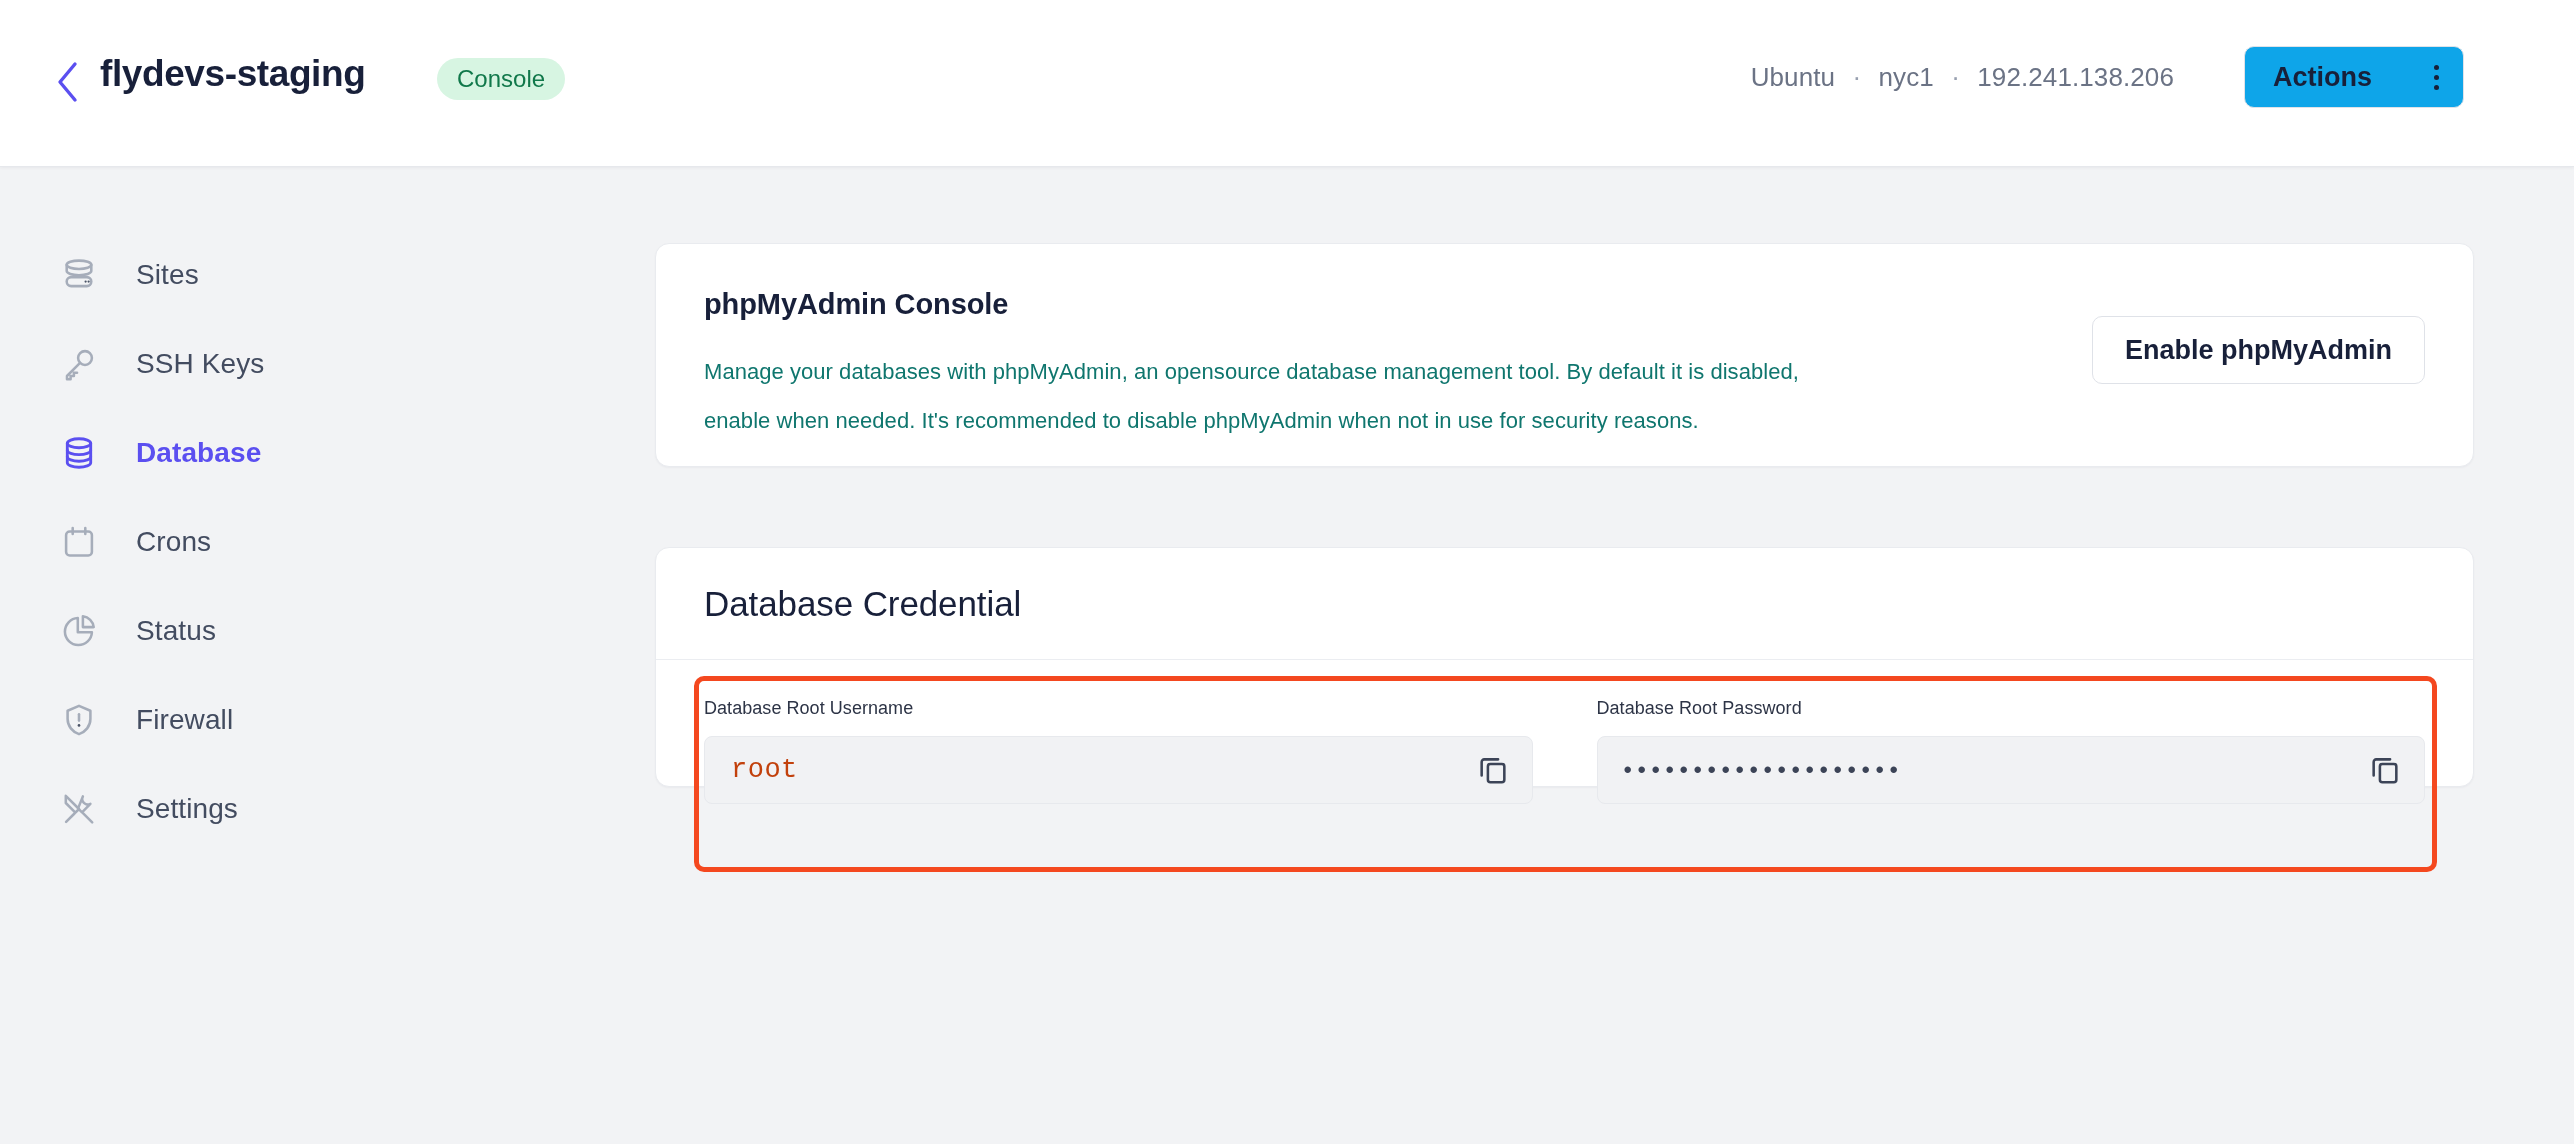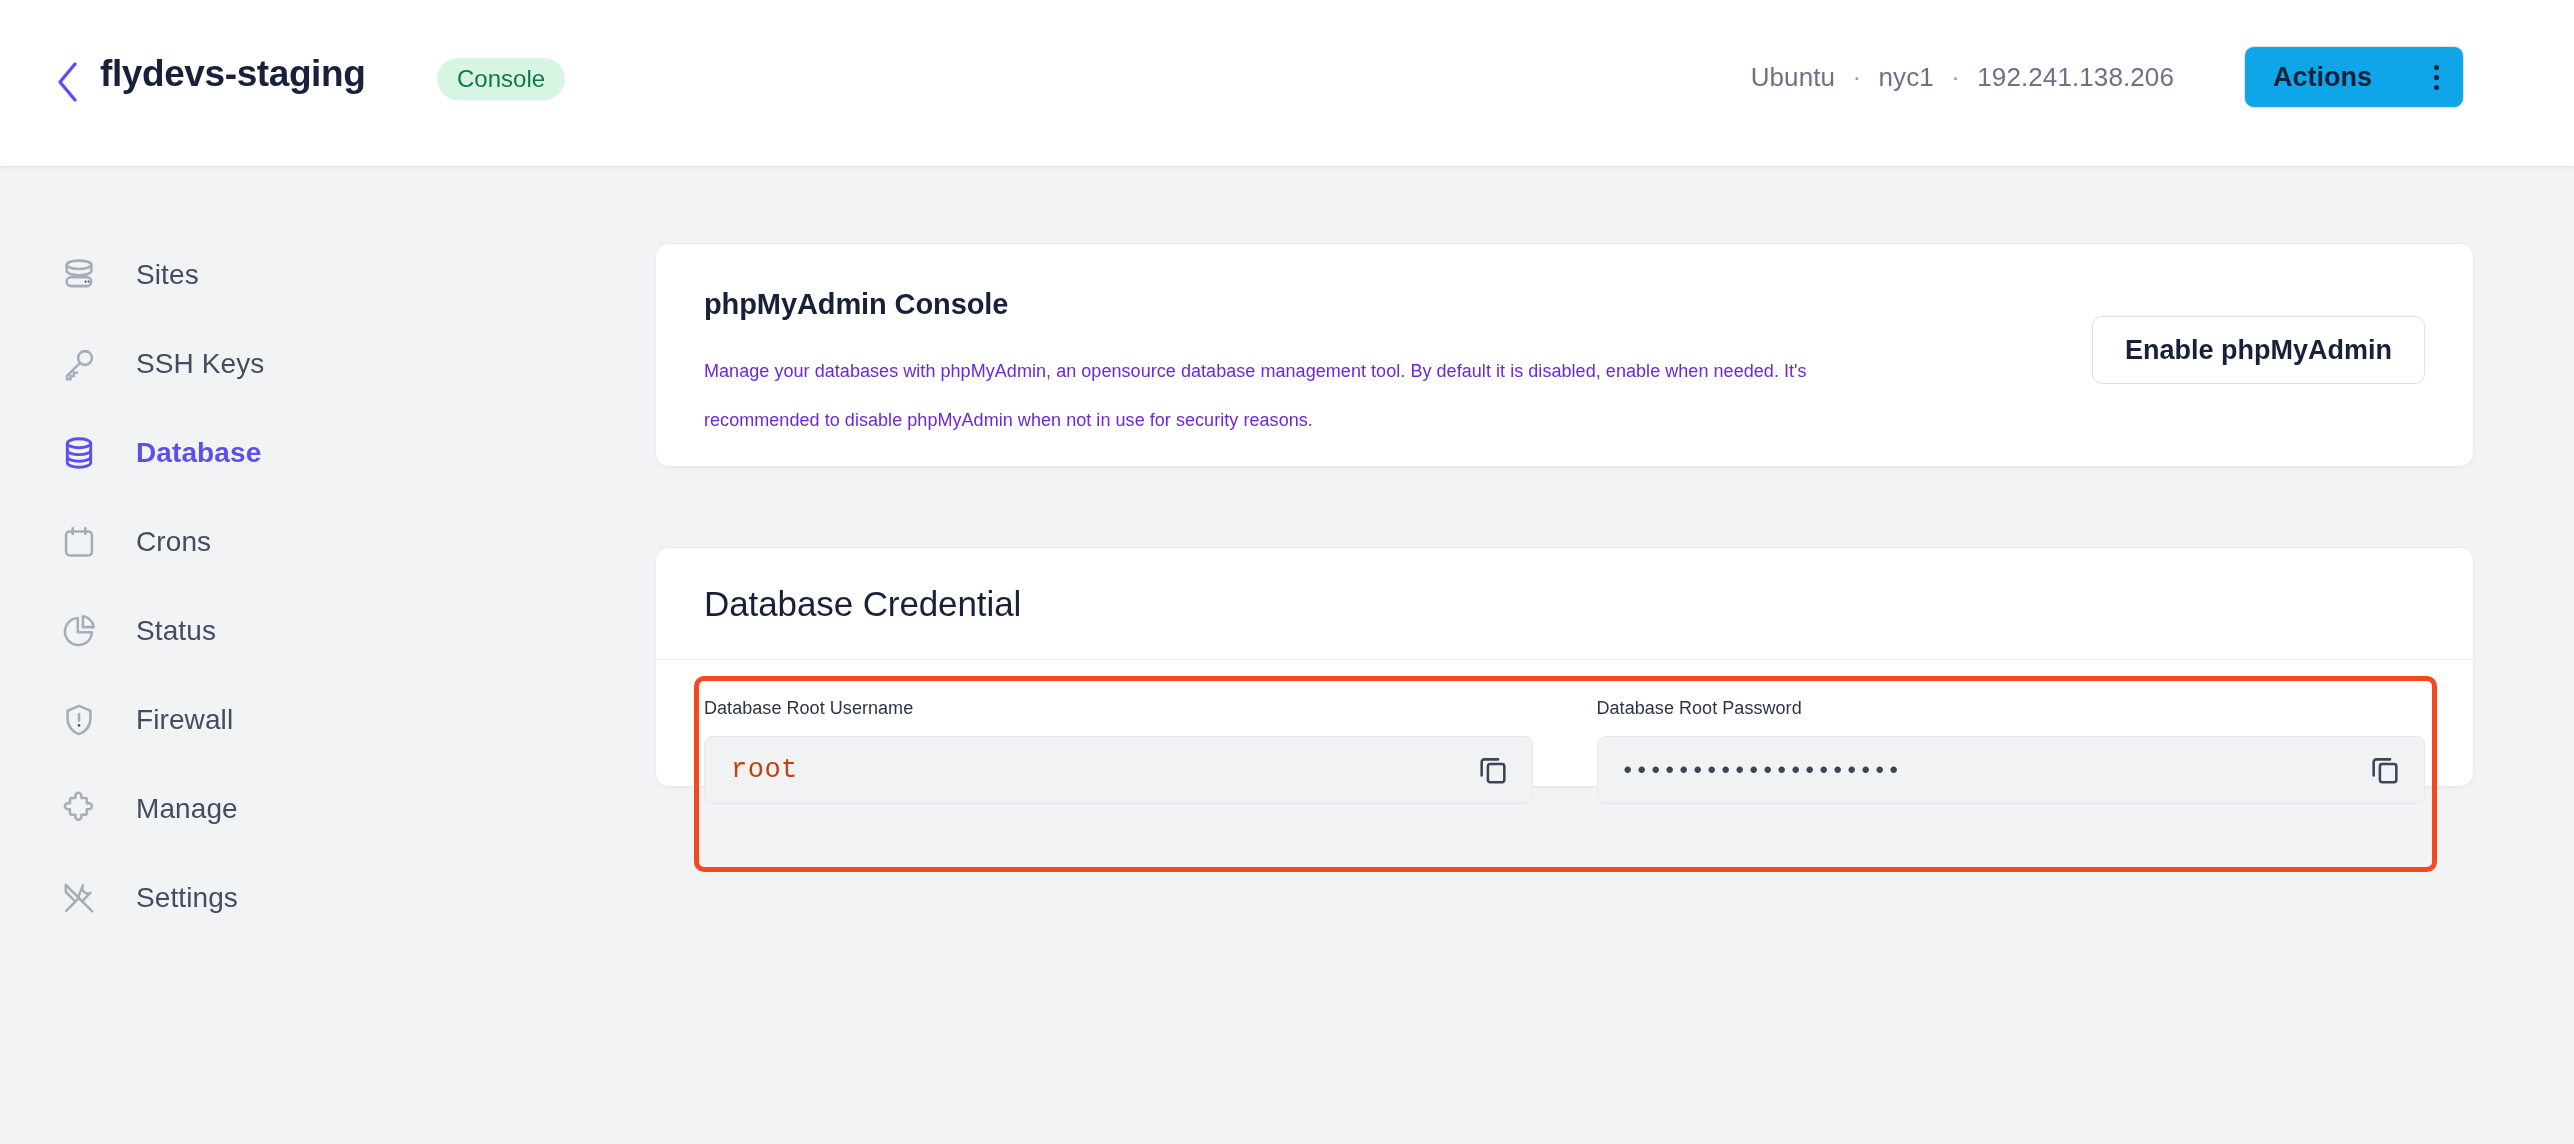--- a/index.html
+++ b/index.html
@@ -174,23 +174,23 @@
     display: block;
   }
   .pma-title {
     font-size: 29px;
     font-weight: 700;
     color: #18203a;
     margin-bottom: 26px;
     letter-spacing: -0.1px;
   }
   .pma-desc {
-    font-size: 18px;
+    font-size: 22px;
     line-height: 49px;
-    color: #6d28d9;
+    color: #0f766e;
     max-width: 1120px;
     letter-spacing: 0.05px;
   }
   .enable-btn {
     position: absolute;
     right: 48px;
     top: 72px;
     height: 68px;
     padding: 7px 32px;
     background: #ffffff;
@@ -392,28 +392,20 @@
     <span class="nav-icon">
       <svg width="36" height="36" viewBox="0 0 24 24" fill="none" stroke-width="1.7" stroke-linecap="round" stroke-linejoin="round">
         <path d="M12 2.6 4.4 5.8v5.6c0 4.6 3.2 8.6 7.6 10 4.4-1.4 7.6-5.4 7.6-10V5.8Z"></path>
         <path d="M12 8.2v4.2"></path>
         <circle cx="12" cy="15.6" r="0.9" fill="currentColor" stroke="none"></circle>
       </svg>
     </span>
     <span class="nav-label">Firewall</span>
   </div>
 
-  <div class="nav-item">
-    <span class="nav-icon">
-      <svg width="36" height="36" viewBox="0 0 24 24" fill="none" stroke-width="1.7" stroke-linecap="round" stroke-linejoin="round">
-        <path d="M9.6 3.2a2 2 0 0 1 4 0v1.4h2.6a1 1 0 0 1 1 1v2.6h1.4a2 2 0 0 1 0 4h-1.4v2.6a1 1 0 0 1-1 1h-2.6v1.4a2 2 0 0 1-4 0v-1.4H7a1 1 0 0 1-1-1v-2.6H4.6a2 2 0 0 1 0-4H6V5.6a1 1 0 0 1 1-1h2.6Z"></path>
-      </svg>
-    </span>
-    <span class="nav-label">Manage</span>
-  </div>
 
   <div class="nav-item">
     <span class="nav-icon">
       <svg width="36" height="36" viewBox="0 0 24 24" fill="none" stroke-width="1.7" stroke-linecap="round" stroke-linejoin="round">
         <path d="M3.2 3.2 12 12l-2.4 2.4L3.2 8V3.2Z"></path>
         <path d="M14.6 3.6a3.7 3.7 0 0 0 5 5L14 14.2l-2.6-2.6Z"></path>
         <path d="M3.4 20.6 9 15"></path>
         <path d="M14.8 14.9 20.8 20.9"></path>
       </svg>
     </span>

